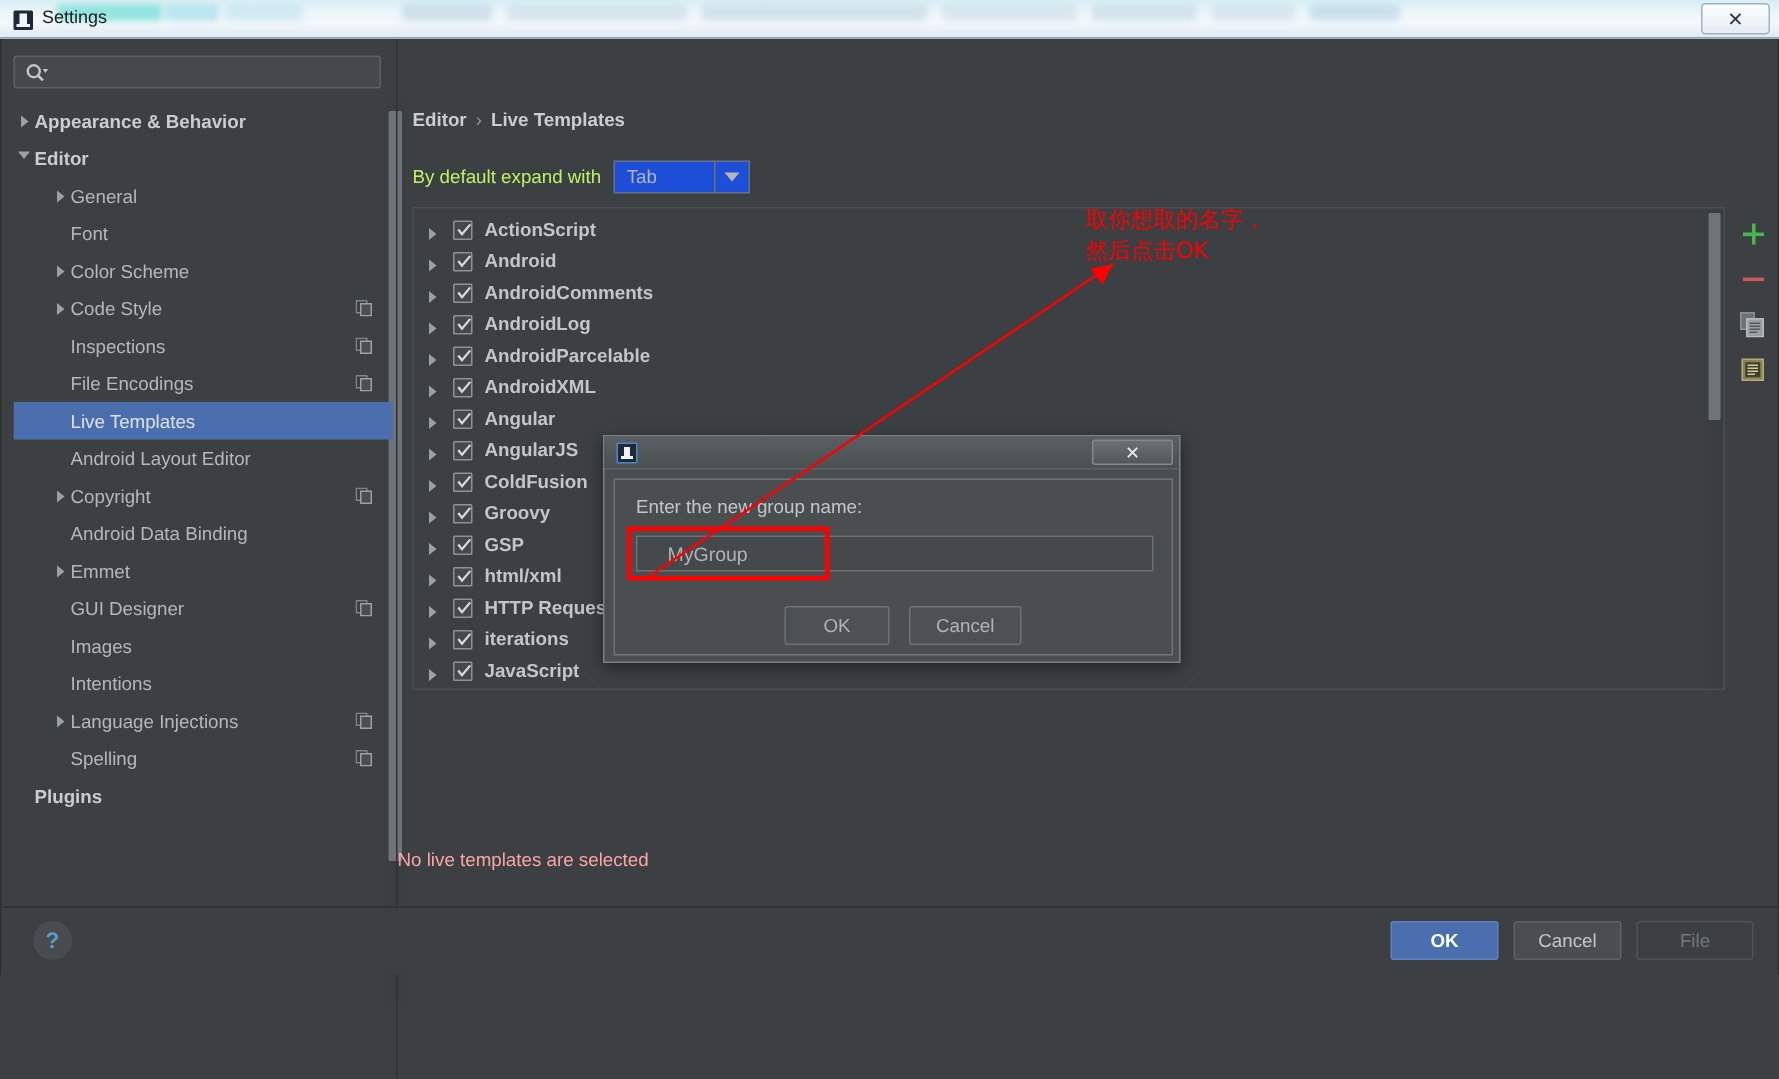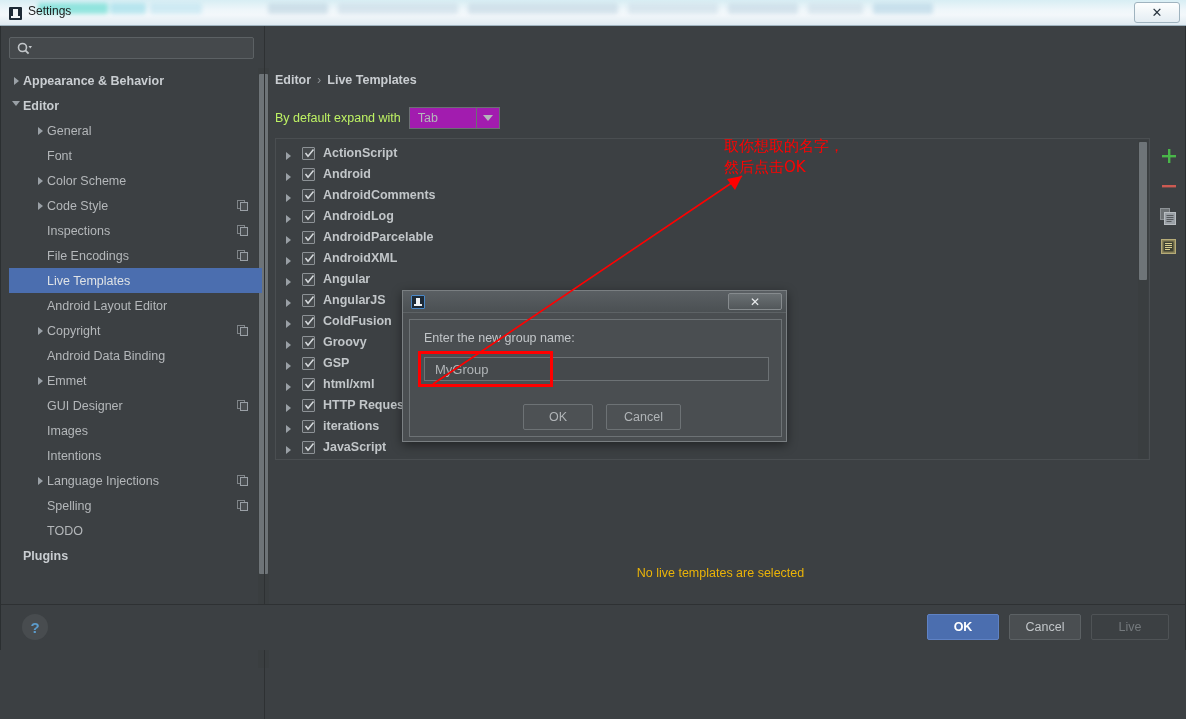--- a/index.html
+++ b/index.html
@@ -164,21 +164,21 @@
   .breadcrumb .sep { color: #8d9296; font-weight: normal; margin: 0 6px; }
 
   .expand-row {
     position: absolute; left: 10px; top: 81px;
     display: flex; align-items: center;
   }
   .expand-label { font-size: 12.5px; color: #bef264; margin-right: 8px; }
   .combo {
     display: flex; height: 22px;
     border: 1px solid #6b7073;
-    background: #a21caf;
+    background: #1d4ed8;
   }
   .combo-value {
     width: 67px; padding: 0 8px;
     display: flex; align-items: center;
     font-size: 12.5px; color: #b4b7ba;
     border-right: 1px solid #6b7073;
   }
   .combo-arrow {
     width: 22px;
     display: flex; align-items: center; justify-content: center;
@@ -245,22 +245,22 @@
     padding-top: 6px;
   }
   .tool-btn {
     width: 24px; height: 24px;
     margin-bottom: 6px;
     display: flex; align-items: center; justify-content: center;
   }
 
   .empty-msg {
     position: absolute; left: 0; top: 540px;
-    width: 911px; text-align: center;
-    font-size: 12.5px; color: #eab308;
+    width: 911px; text-align: left;
+    font-size: 12.5px; color: #fca5a5;
   }
 
   
   .bottom-bar {
     position: absolute; left: 0; bottom: 0;
     width: 1184px; height: 46px;
     border-top: 1px solid #2e3133;
     background: #3c4043;
   }
   .help-btn {
@@ -344,21 +344,21 @@
   .modal-prompt {
     position: absolute; left: 14px; top: 11px;
     font-size: 12.5px; color: #c2c6c9;
   }
   .modal-input {
     position: absolute; left: 14px; top: 37px;
     width: 345px; height: 24px;
     background: #45494c;
     border: 1px solid #6d7275;
     display: flex; align-items: center;
-    padding-left: 10px;
+    padding-left: 20px;
     font-size: 13px; color: #b0b4b7;
   }
   .modal-input-highlight {
     position: absolute; left: 8px; top: 31px;
     width: 135px; height: 36px;
     border: 3px solid #ff0000;
     pointer-events: none;
   }
   .modal-btn {
     position: absolute; top: 84px;
@@ -525,23 +525,20 @@
                 <rect x="0.5" y="0.5" width="7" height="8" fill="none" stroke="#7f8488"></rect>
                 <rect x="3.5" y="2.5" width="7" height="8" fill="#4a4e51" stroke="#9aa0a6"></rect>
               </svg></span>
           </div>
           <div class="tree-row lvl2">
             <span>Spelling</span>
             <span class="copy-badge"><svg width="11" height="11" viewBox="0 0 11 11">
                 <rect x="0.5" y="0.5" width="7" height="8" fill="none" stroke="#7f8488"></rect>
                 <rect x="3.5" y="2.5" width="7" height="8" fill="#4a4e51" stroke="#9aa0a6"></rect>
               </svg></span>
-          </div>
-          <div class="tree-row lvl2">
-            <span>TODO</span>
           </div>
           <div class="tree-row lvl1 bold">
             <span>Plugins</span>
           </div>
         </div>
     </div>
 
     <div class="panel-divider"></div>
 
     <div class="right-panel">
@@ -766,21 +763,21 @@
         </div>
       </div>
 
       <div class="empty-msg">No live templates are selected</div>
     </div>
 
     <div class="bottom-bar">
       <div class="help-btn">?</div>
       <div class="btn primary" id="btn-ok">OK</div>
       <div class="btn" id="btn-cancel">Cancel</div>
-      <div class="btn disabled" id="btn-apply">Live</div>
+      <div class="btn disabled" id="btn-apply">File</div>
     </div>
   </div>
 
   <div class="modal">
     <div class="modal-title">
       <div class="modal-icon"></div>
       <div class="modal-title-text">Create New Group</div>
       <div class="modal-close">✕</div>
     </div>
     <div class="modal-inner">

